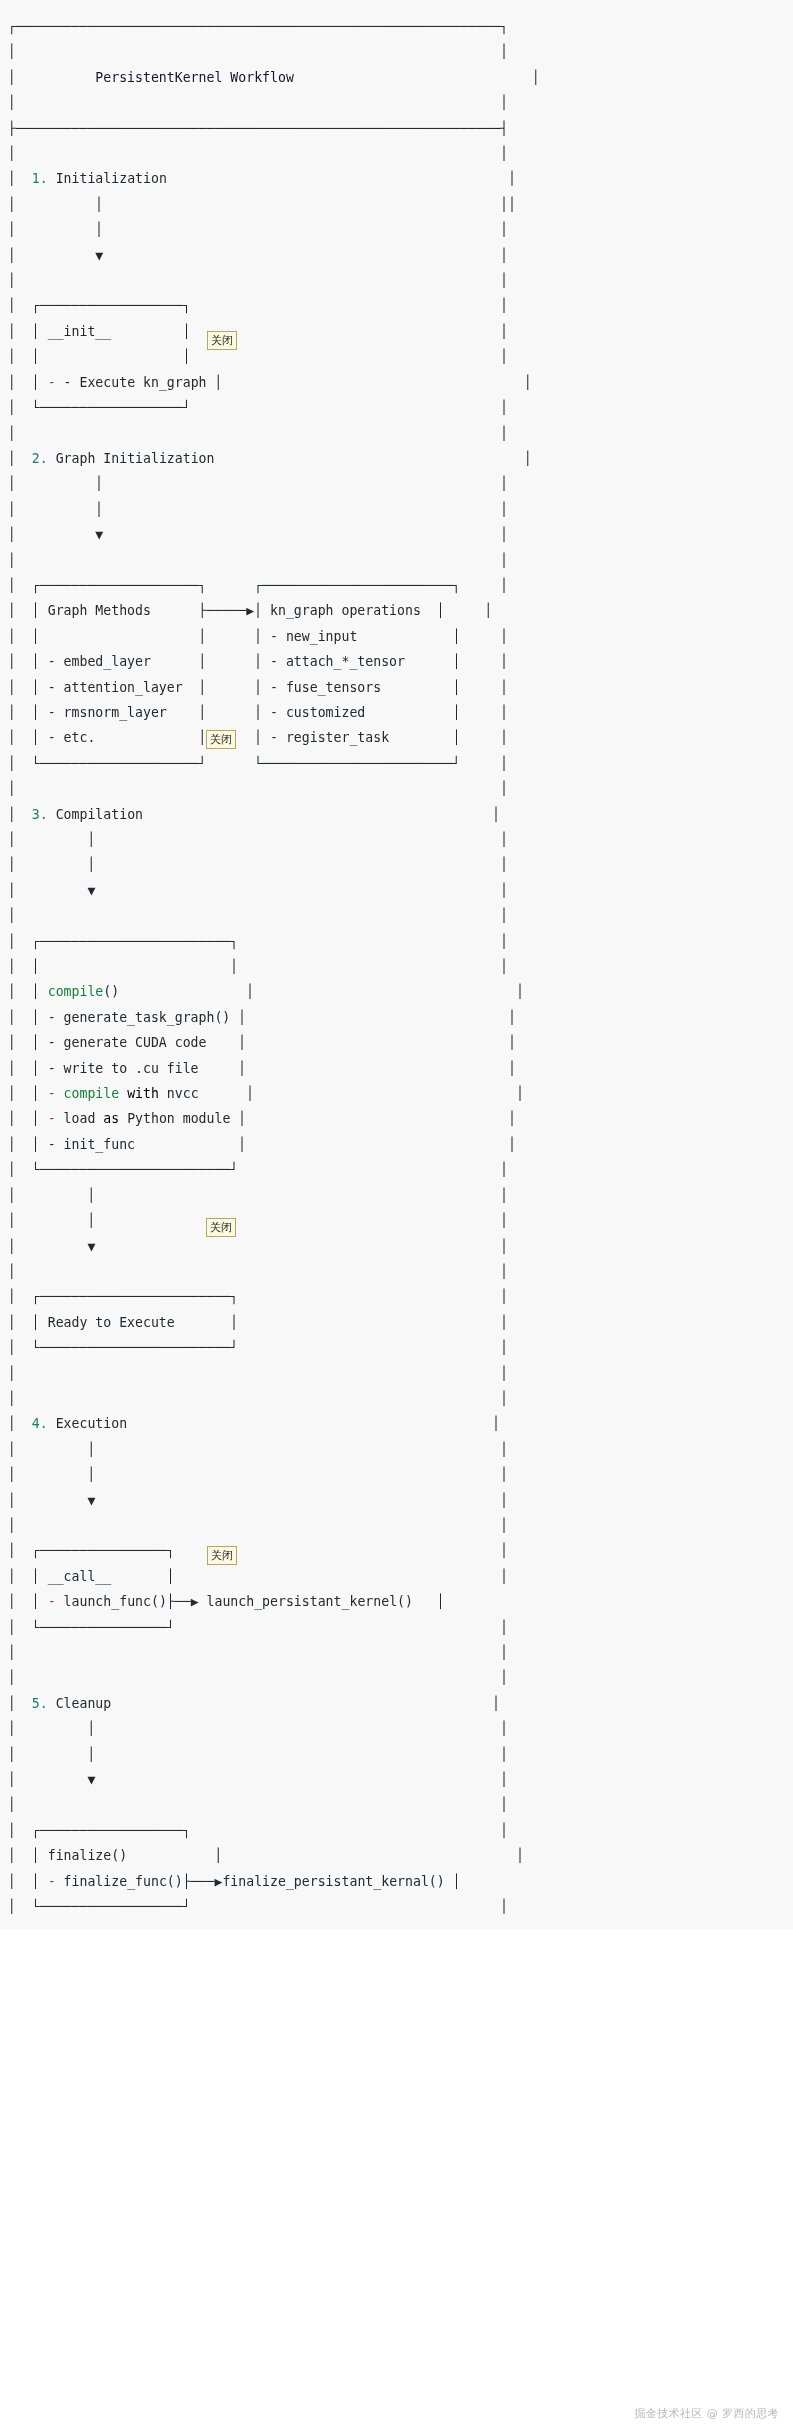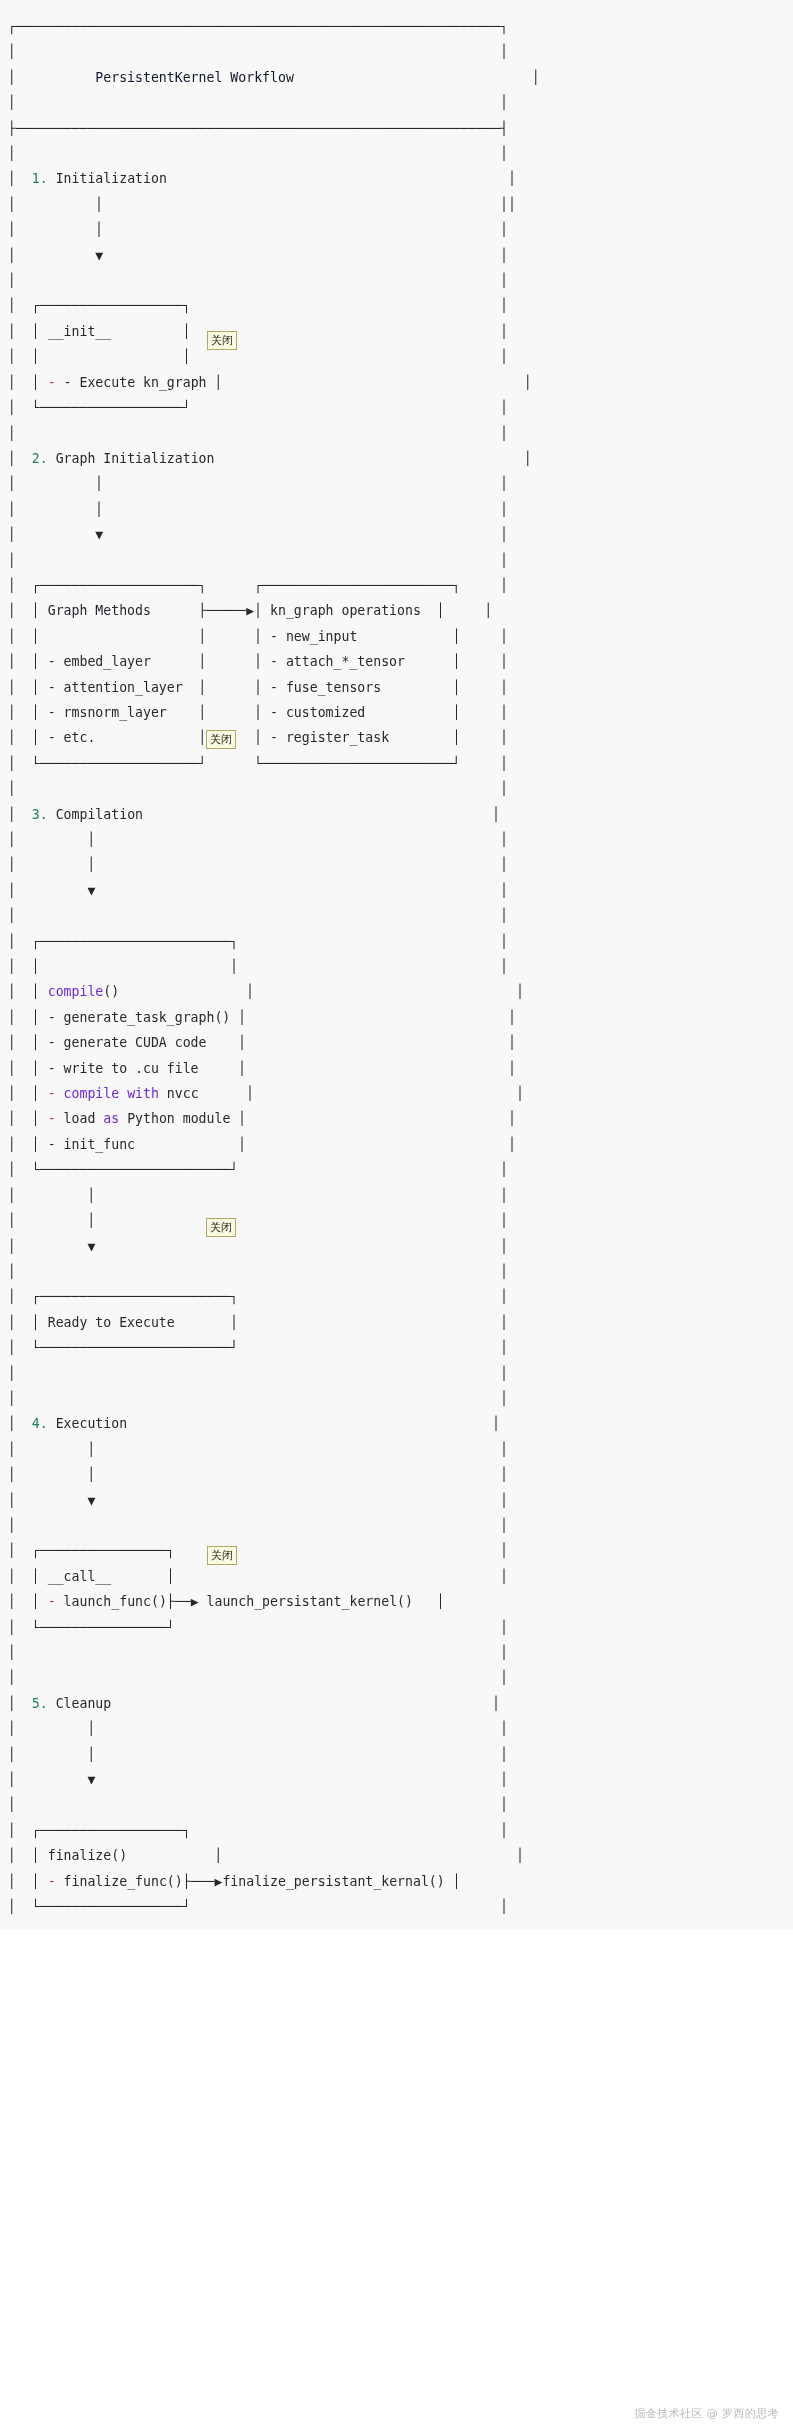--- a/index.html
+++ b/index.html
@@ -43,22 +43,22 @@
     letter-spacing: 0px;
     color: #24292e;
     white-space: pre;
     background: transparent;
     tab-size: 4;
   }
 
   
   .tok-num     { color: #1a7f64; }   
   .tok-dash    { color: #a3374a; }   
-  .tok-fn      { color: #6d28d9; }   
-  .tok-kw      { color: #6d28d9; }   
+  .tok-fn      { color: #15803d; }   
+  .tok-kw      { color: #000000; }   
   .tok-plain   { color: #0f172a; }
 
   
   .close-badge {
     position: absolute;
     background: #fbfae0;
     border: 1px solid #b3a863;
     color: #1c1c1c;
     font-family: "DejaVu Sans", "Liberation Sans", sans-serif;
     font-size: 11px;

